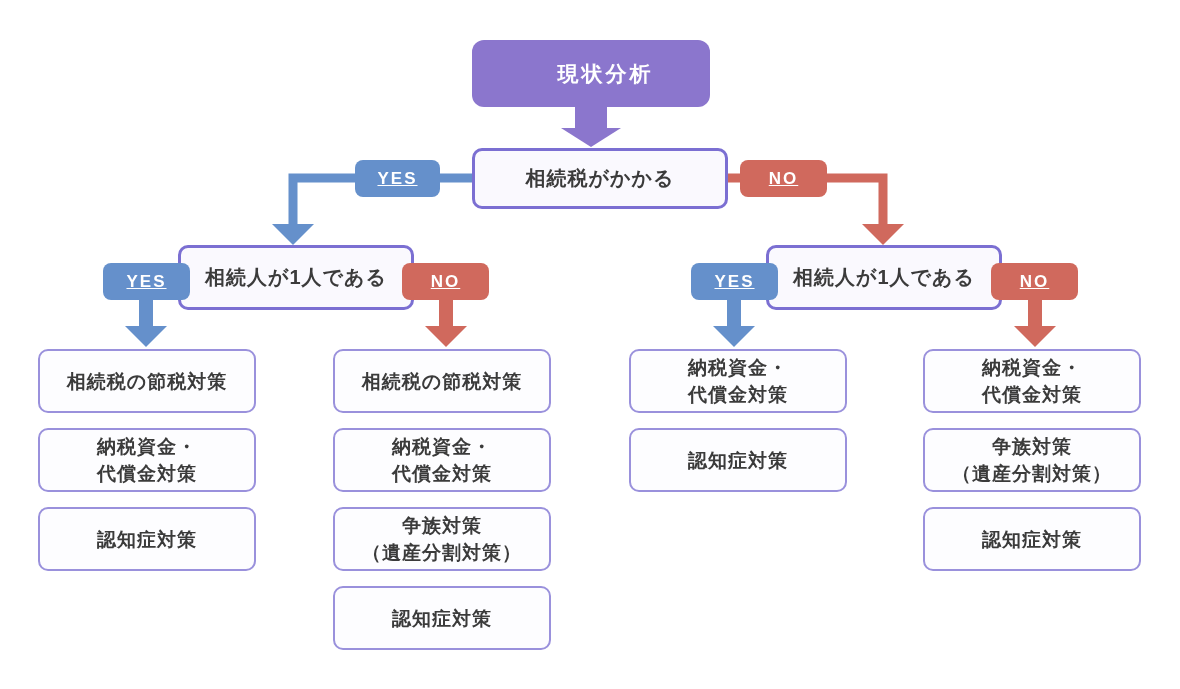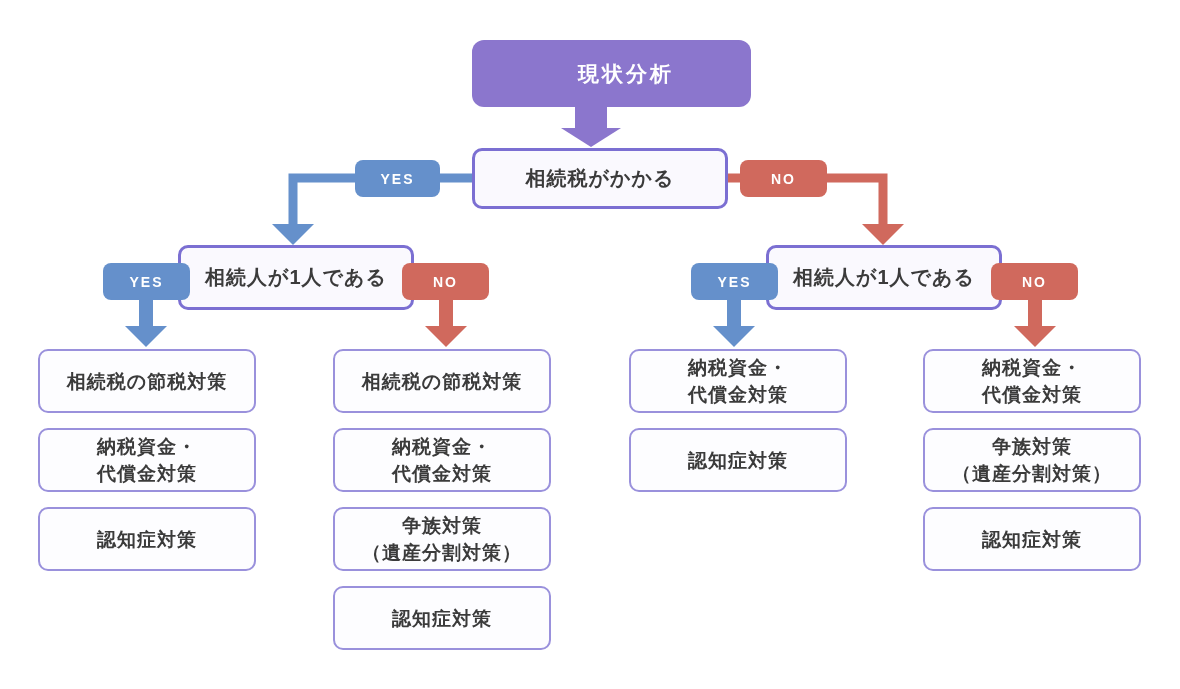--- a/index.html
+++ b/index.html
@@ -20,22 +20,22 @@
   .node{position:absolute;display:flex;align-items:center;justify-content:center;
         box-sizing:border-box;text-align:center;z-index:2;}
   .root-box{background:var(--root-fill);color:#ffffff;border-radius:12px;
             font-size:21px;font-weight:bold;letter-spacing:3px;}
   .decision-box{background:var(--decision-fill);border:3px solid var(--decision-border);
             border-radius:10px;color:var(--text);font-size:20px;font-weight:600;letter-spacing:1px;}
   .leaf-box{background:var(--leaf-fill);border:2px solid var(--leaf-border);
             border-radius:10px;color:var(--text);font-size:19px;font-weight:600;
             letter-spacing:1px;white-space:pre-line;line-height:27px;z-index:2;}
   .tag{position:absolute;display:flex;align-items:center;justify-content:center;
-       border-radius:8px;color:#ffffff;font-size:14px;font-weight:bold;
-       letter-spacing:2px;z-index:3;}
+       border-radius:8px;color:#ffffff;font-size:17px;font-weight:bold;
+       letter-spacing:2px;z-index:3;text-decoration:underline;}
   .tag.yes{background:var(--yes-fill);}
   .tag.no{background:var(--no-fill);}
   .conn-blue{stroke:var(--yes-fill);fill:none;}
   .conn-red{stroke:var(--no-fill);fill:none;}
   .head-blue{fill:var(--yes-fill);stroke:none;}
   .head-red{fill:var(--no-fill);stroke:none;}
   .purple-shape{fill:var(--root-fill);stroke:none;}
 </style>
 </head>
 <body>
@@ -59,21 +59,21 @@
     <path d="M 446 299 V 327" stroke-width="14" class="conn-red"></path>
     <polygon points="425,326 467,326 446,347" class="head-red"></polygon>
 
     <path d="M 734 299 V 327" stroke-width="14" class="conn-blue"></path>
     <polygon points="713,326 755,326 734,347" class="head-blue"></polygon>
 
     <path d="M 1035 299 V 327" stroke-width="14" class="conn-red"></path>
     <polygon points="1014,326 1056,326 1035,347" class="head-red"></polygon>
   </svg>
 
-  <div class="node root-box" style="left:472px;top:40px;width:279px;height:67px;padding-left:29px;">現状分析</div>
+  <div class="node root-box" style="left:472px;top:40px;width:238px;height:67px;padding-left:29px;">現状分析</div>
 
   <div class="node decision-box" style="left:472px;top:148px;width:256px;height:61px;">相続税がかかる</div>
 
   <div class="tag yes" style="left:355px;top:160px;width:85px;height:37px;">YES</div>
   <div class="tag no" style="left:740px;top:160px;width:87px;height:37px;">NO</div>
 
   <div class="node decision-box" style="left:178px;top:245px;width:236px;height:65px;">相続人が1人である</div>
   <div class="tag yes" style="left:103px;top:263px;width:87px;height:37px;">YES</div>
   <div class="tag no" style="left:402px;top:263px;width:87px;height:37px;">NO</div>
 

